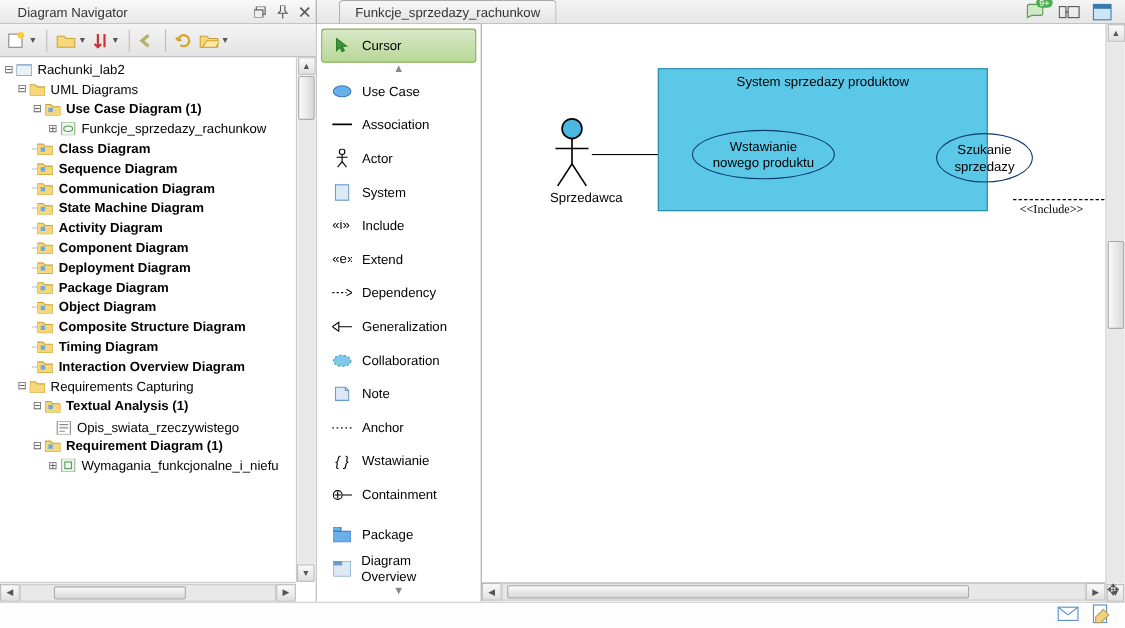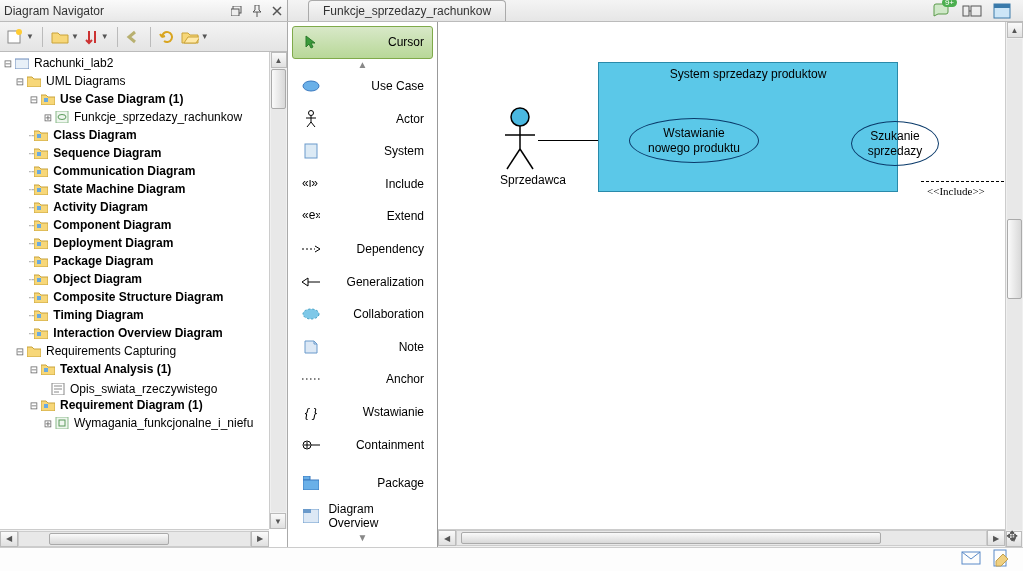--- a/index.html
+++ b/index.html
@@ -3,21 +3,21 @@
 <meta charset="utf-8">
 <style>
 * { box-sizing: border-box; margin: 0; padding: 0; font-family: Tahoma, Arial, sans-serif; font-size: 12px; }
 body { background: #fff; width: 1023px; height: 571px; overflow: hidden; position: relative; }
 
 .app { display: flex; flex-direction: column; width: 100%; height: 100%; }
 
 
 .topbar { display: flex; height: 22px; background: linear-gradient(#f4f4f4,#e6e6e6); border-bottom: 1px solid #bbb; align-items: center; }
 
-.nav-header { width: 288px; display: flex; align-items: center; background: linear-gradient(#fafafa,#e8e8e8); border-right:1px solid #aaa; height:100%; padding-left:4px; }
+.nav-header { width: 288px; display: flex; align-items: center; background: linear-gradient(#fafafa,#e8e8e8); border-right:1px solid #aaa; height:100%; padding-left:16px; }
 .nav-header .title { flex:1; font-size:12px; color:#333; }
 .hdr-btn { width:18px; height:16px; margin:0 1px; display:flex; align-items:center; justify-content:center; color:#555; font-size:10px; cursor:pointer; }
 
 .tab-area { flex:1; display:flex; align-items:flex-end; padding-left:20px; height:100%; }
 .tab { background:linear-gradient(#f7f7f7,#e4e4e4); border:1px solid #aaa; border-bottom:none; border-radius:4px 4px 0 0; padding:3px 14px; font-size:12px; color:#333; margin-top:2px; }
 
 .right-icons { display:flex; align-items:center; gap:8px; padding-right:10px; height:100%; }
 .ric { width:22px; height:20px; display:flex; align-items:center; justify-content:center; cursor:pointer; }
 
 
@@ -46,21 +46,21 @@
 
 .left-vscroll { position:absolute; right:0; top:0; bottom:18px; width:18px; background:#f0f0f0; border-left:1px solid #ccc; }
 .vs-btn { width:16px; height:16px; background:linear-gradient(#fafafa,#e0e0e0); border:1px solid #bbb; display:flex; align-items:center; justify-content:center; font-size:8px; color:#555; margin:0 auto; }
 .vs-track { position:absolute; top:17px; bottom:17px; left:1px; right:1px; background:#e8e8e8; }
 .vs-thumb { position:absolute; top:0; left:0; right:0; height:40px; background:linear-gradient(to right,#fafafa,#d8d8d8); border:1px solid #aaa; border-radius:2px; }
 
 
 .center-col { flex:1; display:flex; min-width:0; }
 
 .palette { width:150px; background:#fff; border-right:1px solid #999; display:flex; flex-direction:column; padding:4px 0; }
-.pal-item { display:flex; align-items:center; height:43px; padding:0 8px; gap:8px; cursor:pointer; margin:0 4px; border:1px solid transparent; border-radius:3px;justify-content:space-between; }
+.pal-item { display:flex; align-items:center; height:43px; padding:0 8px; gap:8px; cursor:pointer; margin:0 4px; border:1px solid transparent; border-radius:3px; }
 .pal-item.selected { background:linear-gradient(#d8e8c8,#b8d898); border:1px solid #7faa4a; }
 .pal-item .pi-icon { width:20px; display:flex; align-items:center; justify-content:center; }
 .pal-item .pi-lbl { color:#000; }
 .pal-sep { height:12px; display:flex; align-items:center; justify-content:center; color:#888; font-size:10px; }
 
 .canvas-wrap { flex:1; display:flex; flex-direction:column; min-width:0; }
 .canvas { flex:1; background:#fff; position:relative; overflow:hidden; }
 .canvas-hscroll { height:18px; background:#f0f0f0; border-top:1px solid #ccc; display:flex; }
 
 .right-vscroll { width:18px; background:#f0f0f0; border-left:1px solid #ccc; position:relative; }
@@ -426,20 +426,28 @@
           <span class="pi-lbl">Cursor</span>
         </div>
         <div class="pal-sep">▲</div>
         <div class="pal-item">
             <span class="pi-icon">
               <svg width="18" height="12">
                 <ellipse cx="9" cy="6" rx="8" ry="5" fill="#6ab0e8" stroke="#3a7ac0"></ellipse>
               </svg>
             </span>
             <span class="pi-lbl">Use Case</span>
+          </div>
+        <div class="pal-item">
+            <span class="pi-icon">
+              <svg width="18" height="6">
+                <line x1="0" y1="3" x2="18" y2="3" stroke="#000" stroke-width="1.5"></line>
+              </svg>
+            </span>
+            <span class="pi-lbl">Association</span>
           </div>
         <div class="pal-item">
             <span class="pi-icon">
               <svg width="12" height="18">
                 <circle cx="6" cy="3" r="2.5" fill="none" stroke="#000"></circle>
                 <line x1="6" y1="5.5" x2="6" y2="12" stroke="#000"></line>
                 <line x1="1" y1="8" x2="11" y2="8" stroke="#000"></line>
                 <line x1="6" y1="12" x2="2" y2="17" stroke="#000"></line>
                 <line x1="6" y1="12" x2="10" y2="17" stroke="#000"></line>
               </svg>

